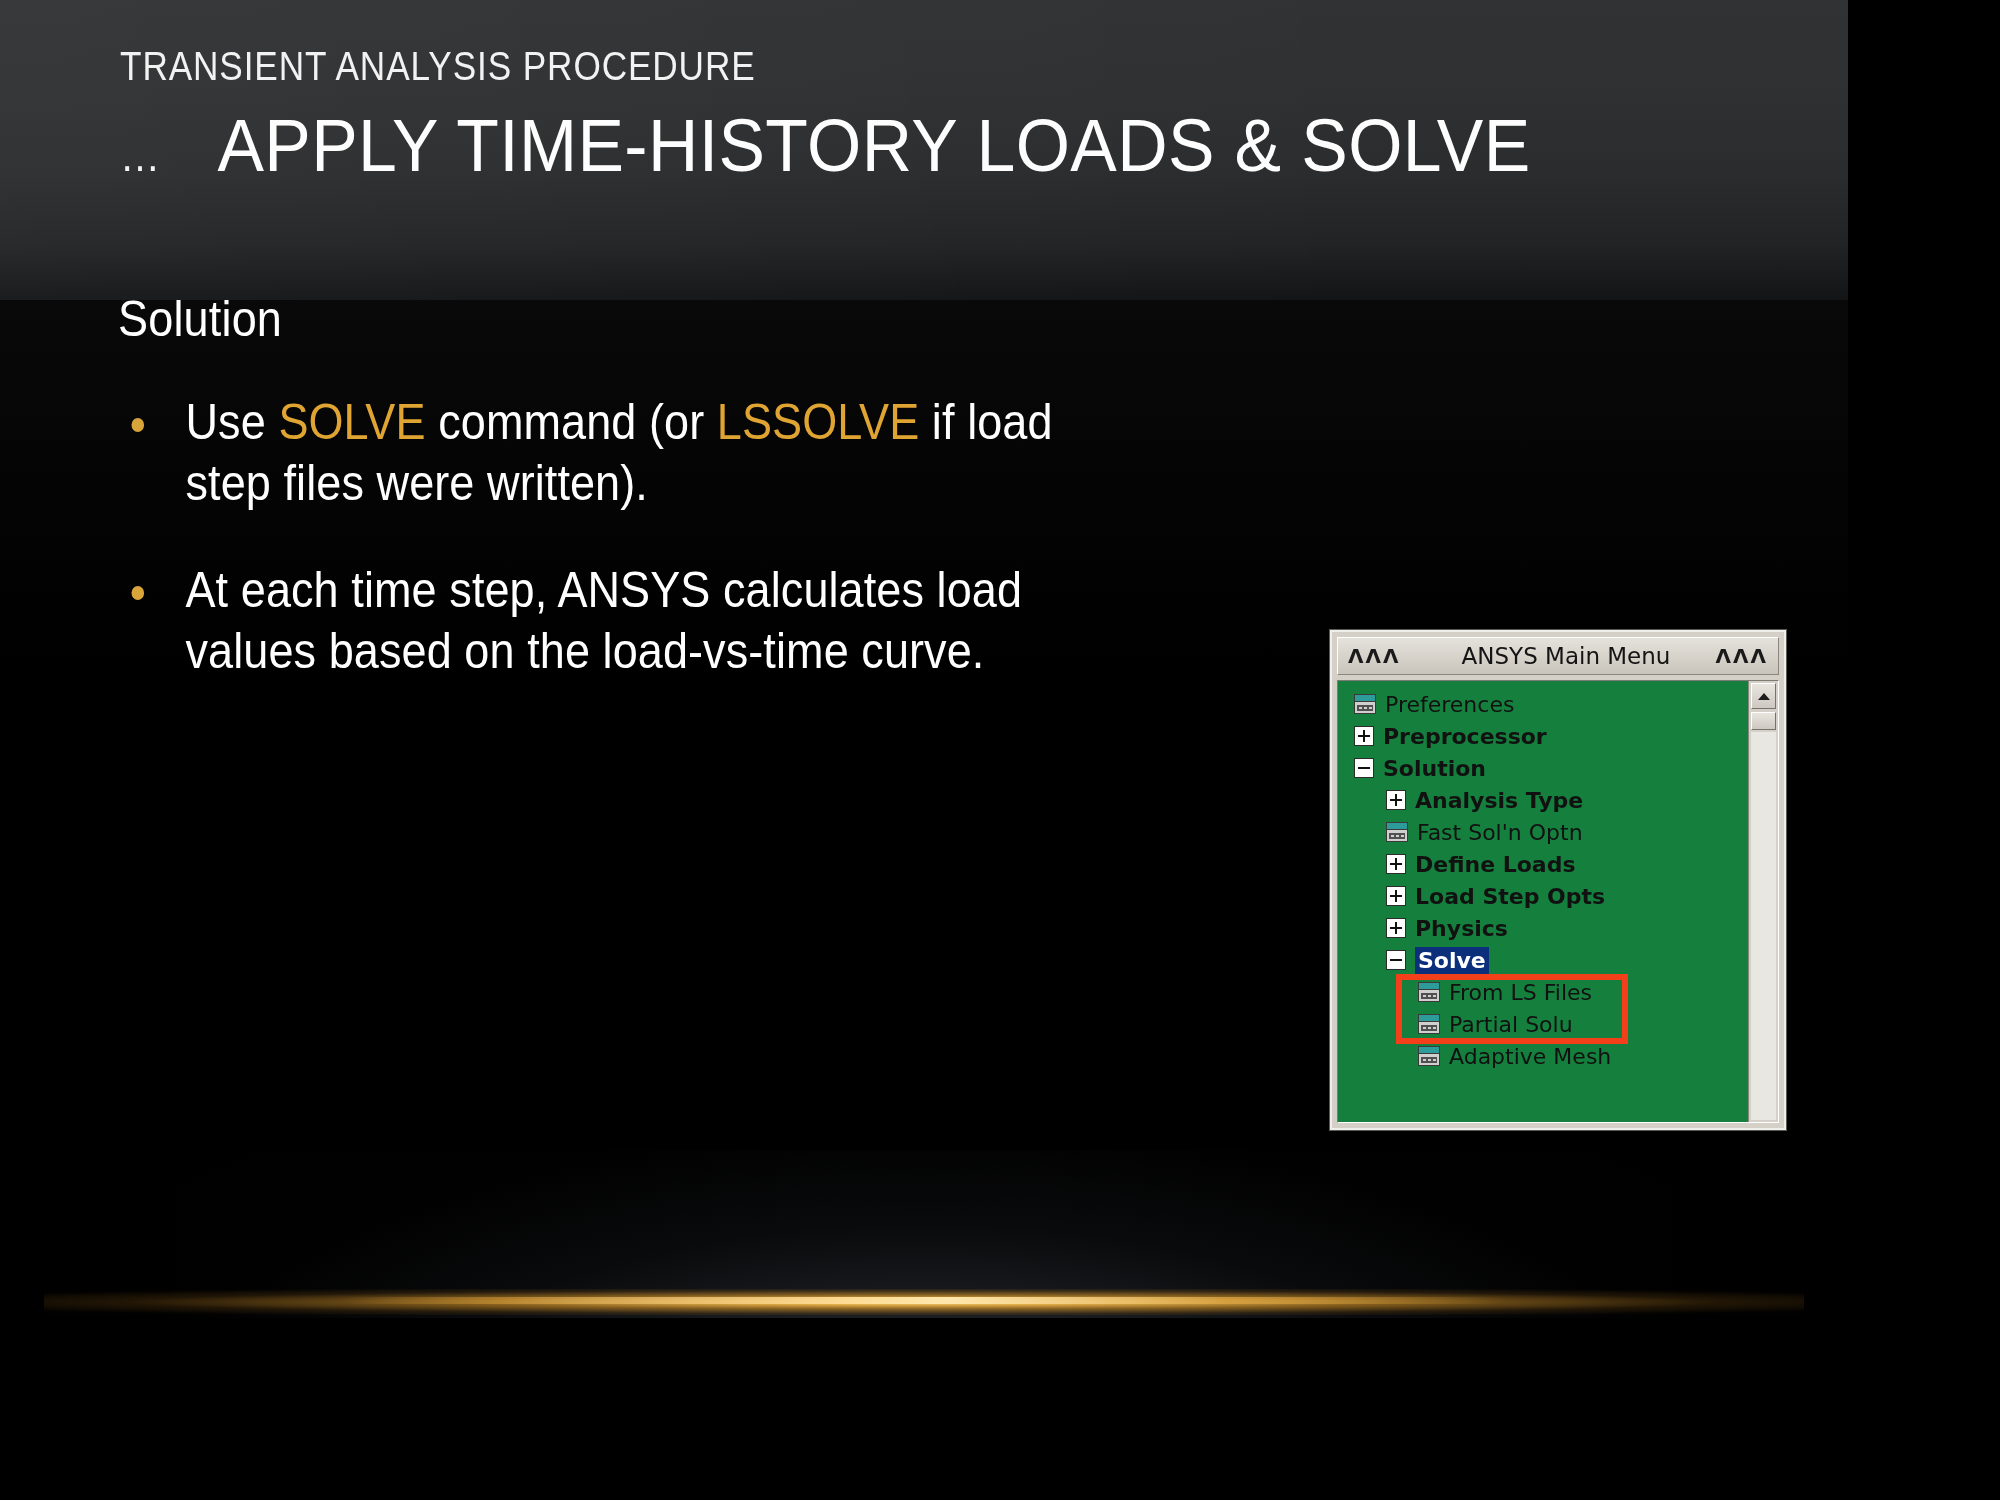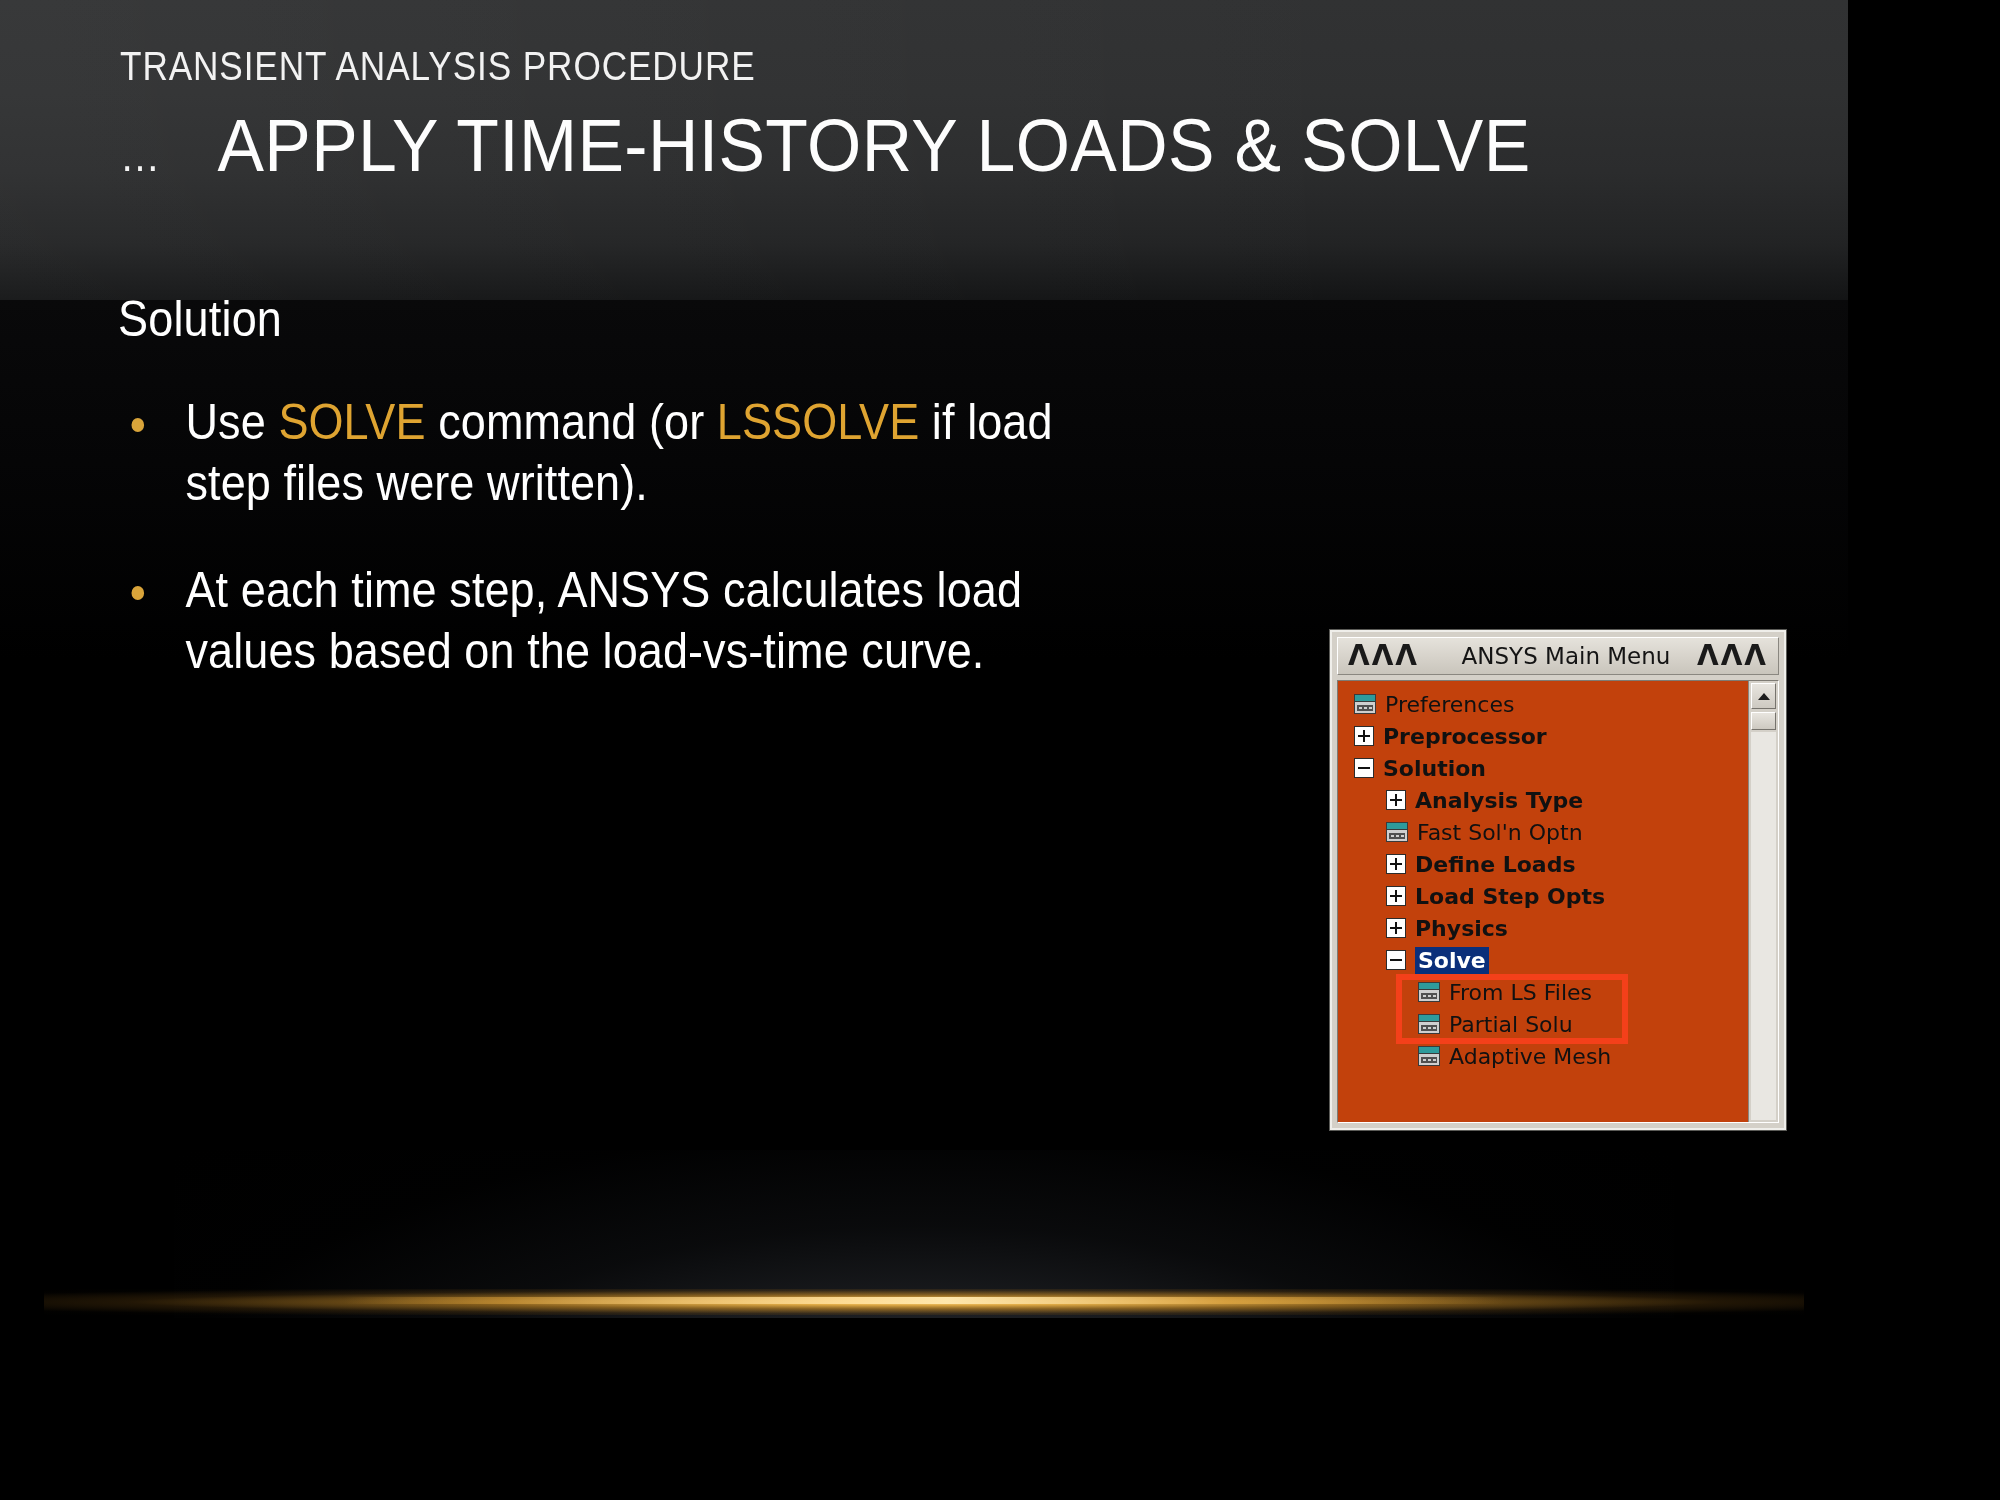--- a/index.html
+++ b/index.html
@@ -160,35 +160,35 @@
     margin:5px 5px 0 5px;
     background:linear-gradient(to bottom, #e5e2db 0%, #d6d2ca 55%, #c9c5bc 100%);
     border:1px solid #ffffff;
     border-right-color:#8a8780;
     border-bottom-color:#8a8780;
     display:flex; align-items:center;
     padding:0 10px;
     position:relative;
   }
   .chev{
-    font-size:28px; color:#1a1a1a; font-weight:700;
+    font-size:20px; color:#1a1a1a; font-weight:700;
     letter-spacing:2px; line-height:1;
     font-family:"DejaVu Sans", sans-serif;
   }
   .ansys-title{
     flex:1;
     text-align:center;
     margin-left:16px;
     font-size:23px; color:#141414;
     white-space:nowrap;
   }
   .ansys-body{
     position:absolute;
     left:5px; right:5px; top:48px; bottom:5px;
-    background:#c2410c;
+    background:#15803d;
     border:1px solid #7e7b74;
     border-right-color:#ffffff;
     border-bottom-color:#ffffff;
     overflow:hidden;
     display:flex;
   }
   .tree{
     flex:1;
     padding:7px 0 0 6px;
     position:relative;

